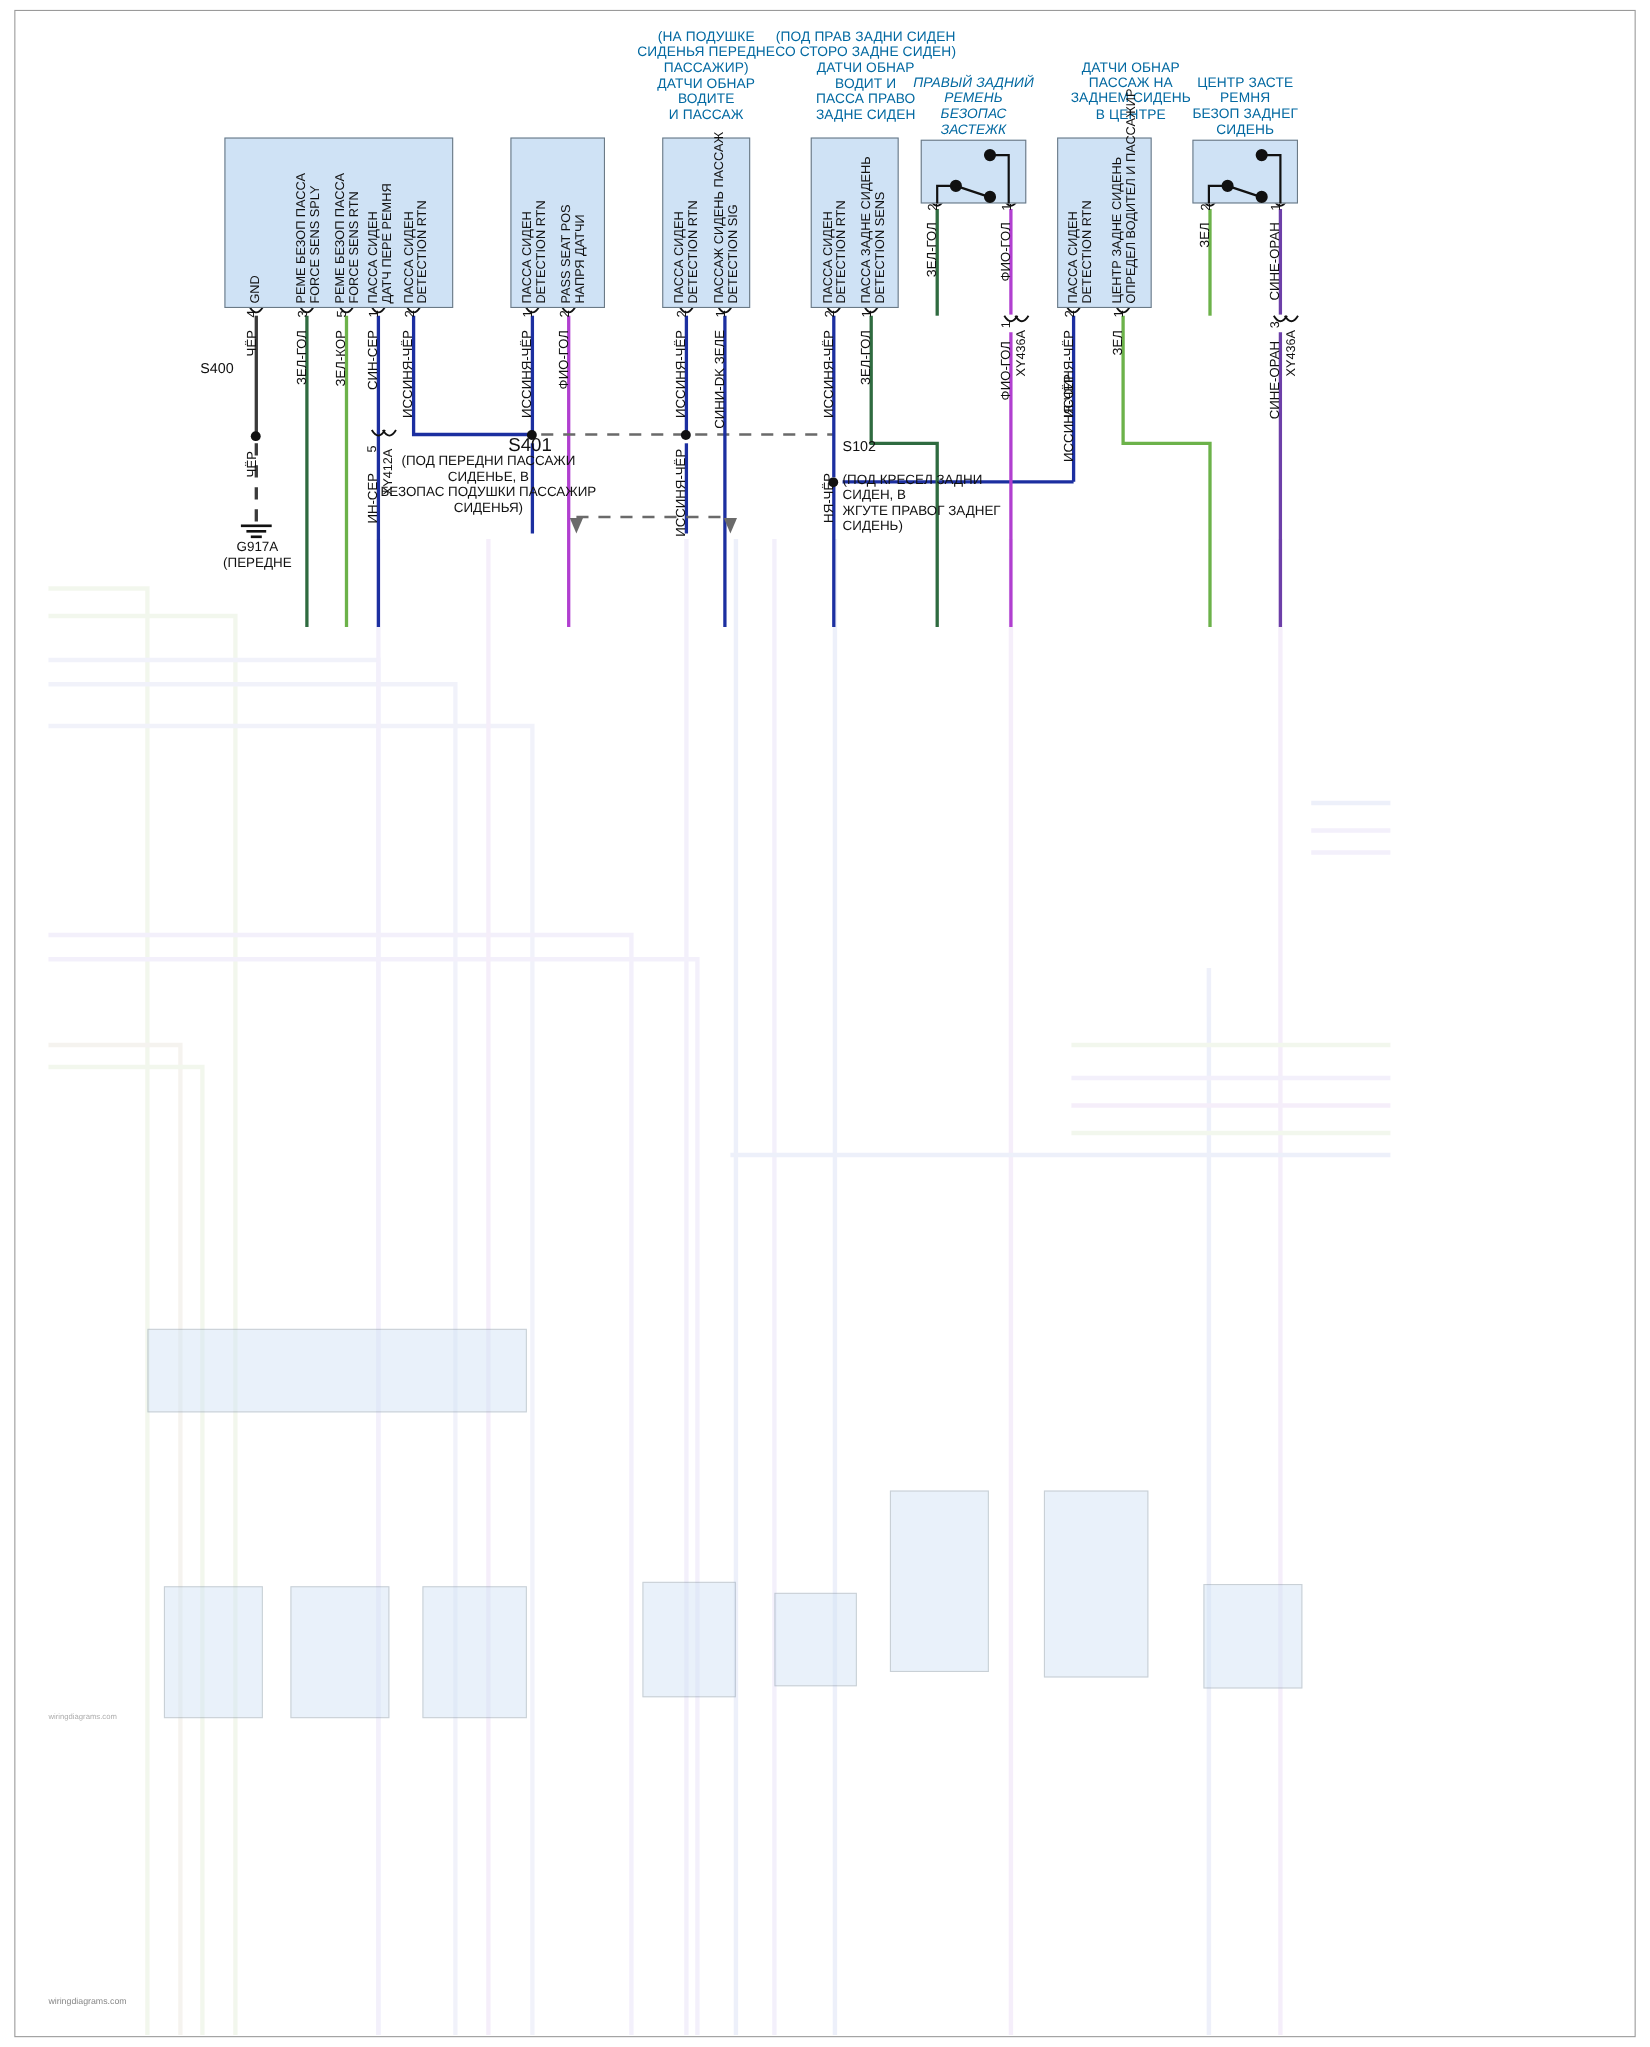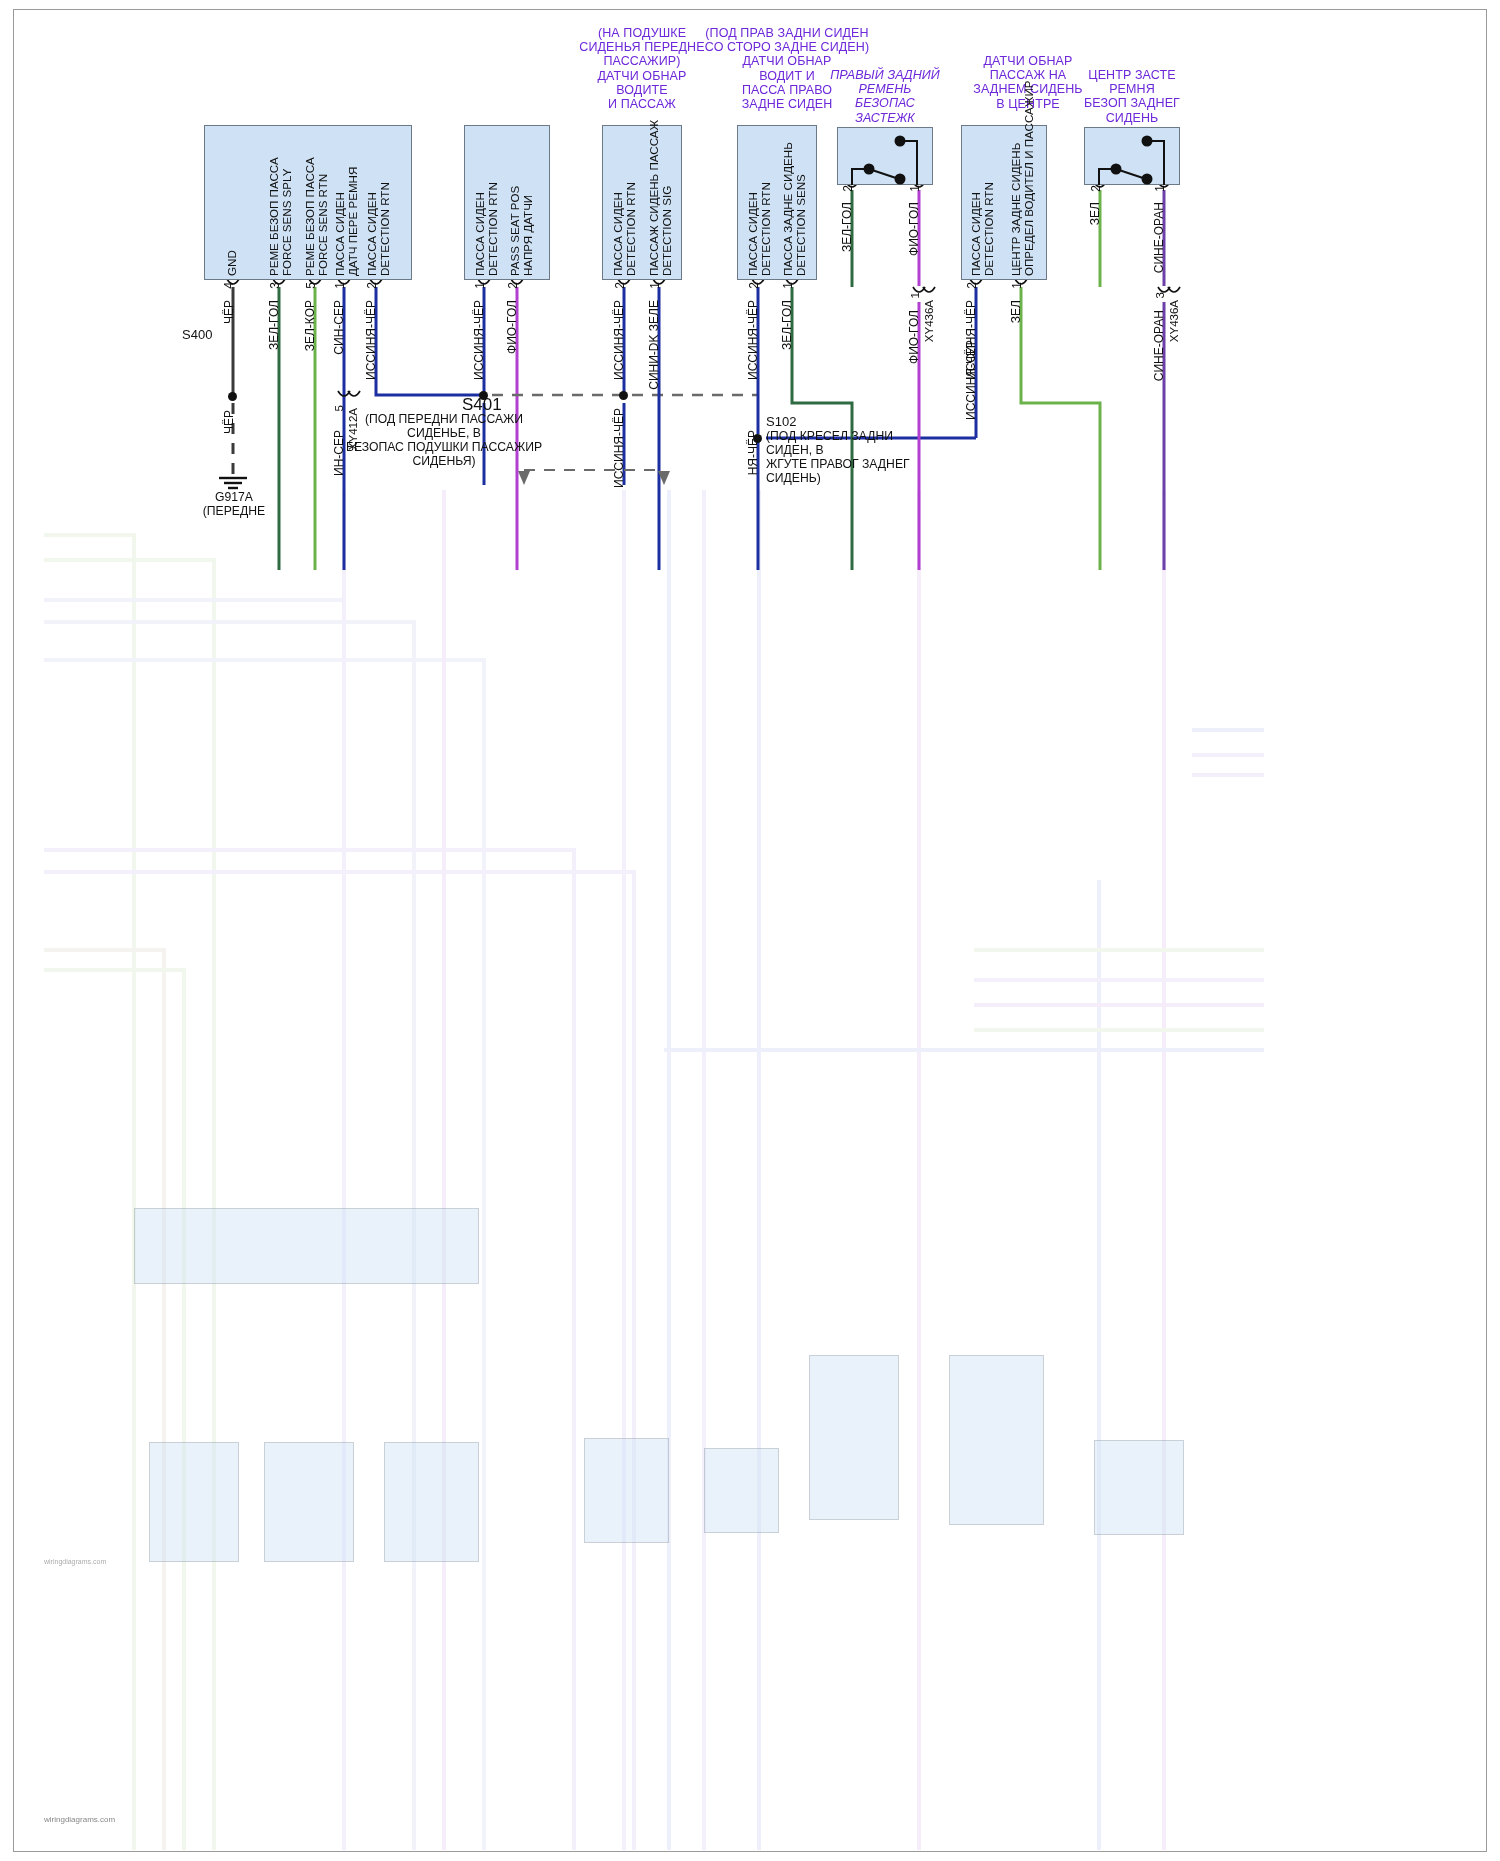--- a/index.html
+++ b/index.html
@@ -1,20 +1,20 @@
 <!DOCTYPE html>
 <html><head>
 <meta charset="utf-8">
 <style>
   html,body{margin:0;padding:0;background:#6e6e6e;}
   body{font-family:"Liberation Sans",sans-serif;}
   #page{position:relative;width:1500px;height:1861px;background:#ffffff;overflow:hidden;}
   #sheet{position:absolute;left:14px;top:10px;width:1472px;height:1841px;background:#fff;
          box-shadow:0 0 0 1px #9a9a9a;}
-  .hdr{position:absolute;text-align:center;font-size:12.5px;line-height:14.2px;color:#6d28d9;
+  .hdr{position:absolute;text-align:center;font-size:12.5px;line-height:14.2px;color:#0369a1;
        font-weight:400;letter-spacing:.1px;white-space:pre-line;}
   .box{position:absolute;background:#cfe2f5;border:1px solid #6b7a86;box-sizing:border-box;}
   .pinlbl{position:absolute;writing-mode:vertical-rl;transform:rotate(180deg);
           font-size:11.6px;line-height:12.6px;color:#111;white-space:pre;text-align:left;}
   .pinnum{position:absolute;font-size:12px;color:#111;writing-mode:vertical-rl;
           transform:rotate(180deg);}
   .wirelbl{position:absolute;writing-mode:vertical-rl;transform:rotate(180deg);
            font-size:12px;color:#111;white-space:nowrap;}
   .txt{position:absolute;font-size:12.2px;line-height:14px;color:#111;white-space:pre-line;}
   .txtc{position:absolute;font-size:12.2px;line-height:14px;color:#111;white-space:pre-line;text-align:center;}
@@ -312,21 +312,21 @@
   <div class="dot" style="left:465px;top:381px;"></div>
   <div class="txt" style="left:448px;top:388px;font-size:17px;">S401</div>
   <div class="txtc" style="left:300px;top:402px;width:260px;">(ПОД ПЕРЕДНИ ПАССАЖИ
 СИДЕНЬЕ, В
 БЕЗОПАС ПОДУШКИ ПАССАЖИР
 СИДЕНЬЯ)</div>
 
   <div class="dot" style="left:605px;top:381px;"></div>
 
   <div class="dot" style="left:739px;top:424px;"></div>
-  <div class="txt" style="left:752px;top:405px;font-size:13px;">S102</div>
+  <div class="txt" style="left:752px;top:389px;font-size:13px;">S102</div>
   <div class="txt" style="left:752px;top:419px;width:180px;">(ПОД КРЕСЕЛ ЗАДНИ
 СИДЕН, В
 ЖГУТЕ ПРАВОГ ЗАДНЕГ
 СИДЕНЬ)</div>
 
   <div class="txtc" style="left:160px;top:480px;width:120px;">G917A</div>
   <div class="txtc" style="left:160px;top:494px;width:120px;">(ПЕРЕДНЕ</div>
 
   <div class="wirelbl" style="left:333px;top:398px;font-size:11.5px;">XY412A</div>
   <div class="pinnum" style="left:319px;top:395px;font-size:11.5px;">5</div>

